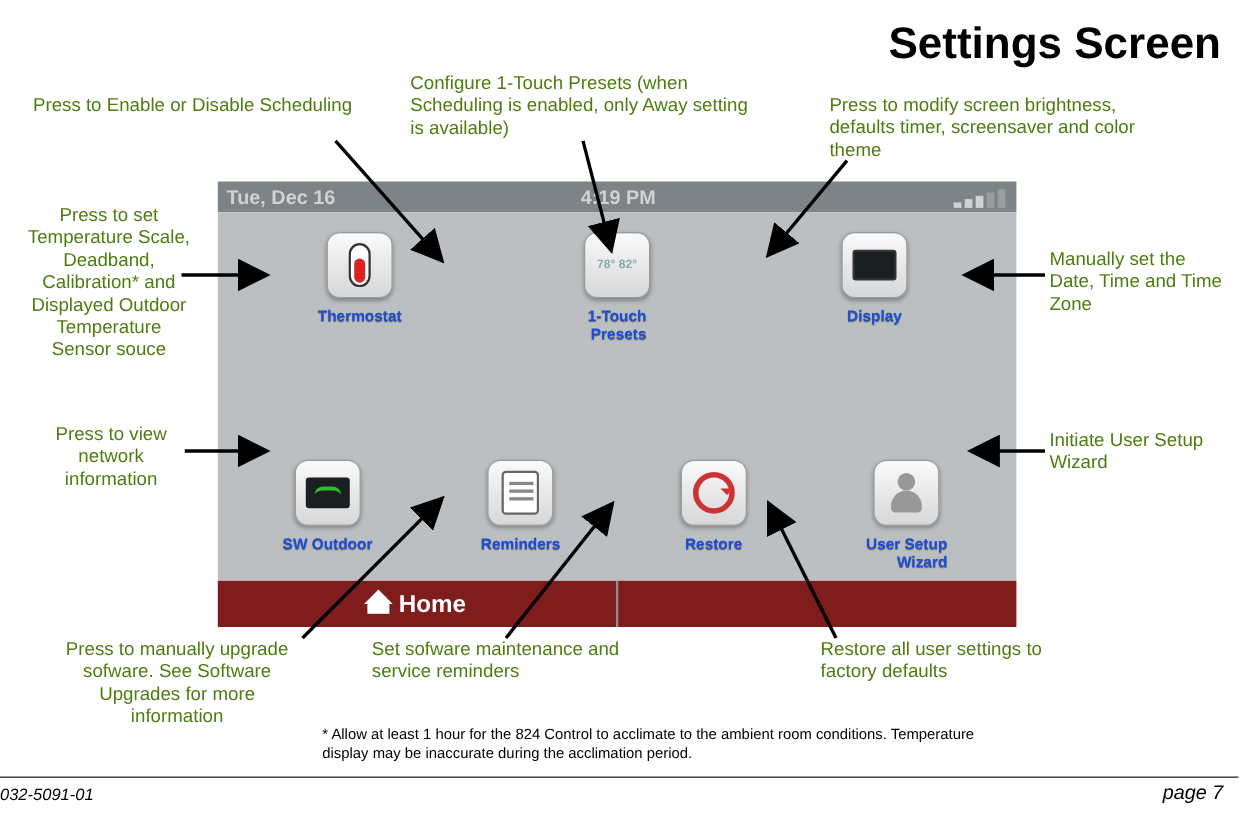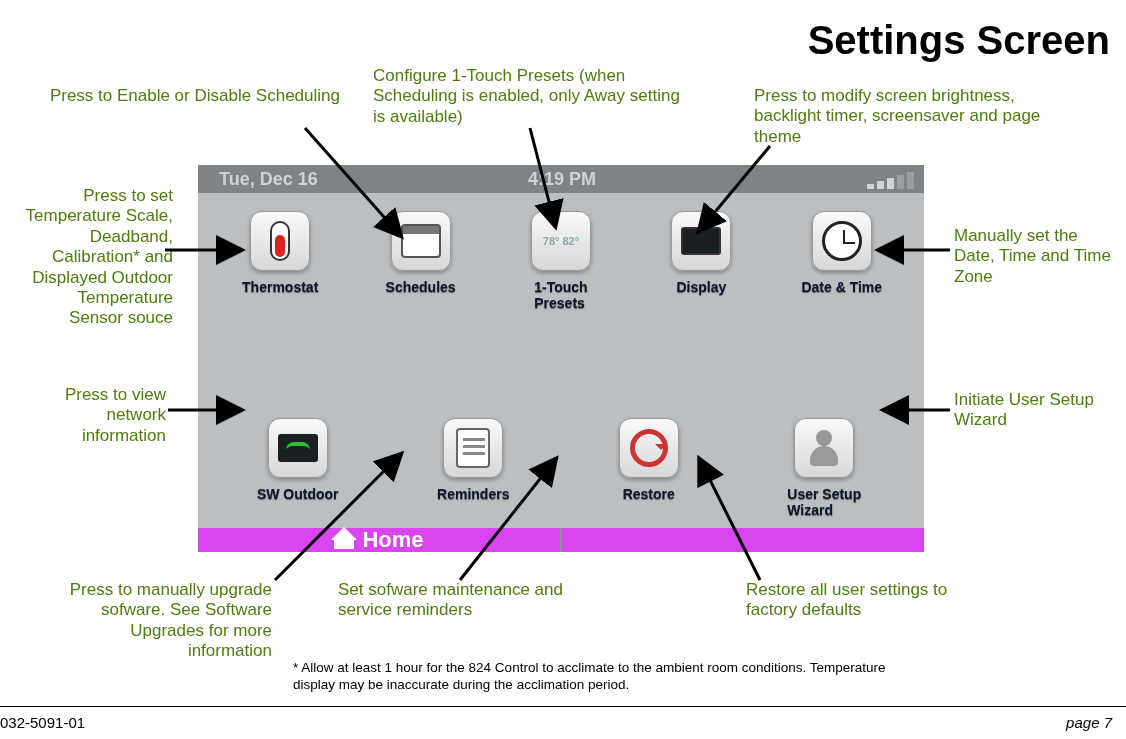--- a/index.html
+++ b/index.html
@@ -1,37 +1,37 @@
 <!DOCTYPE html>
 <html><head>
 <meta charset="utf-8">
 <style>
   *{box-sizing:border-box;margin:0;padding:0}
   body{width:1126px;height:739px;background:#fff;font-family:"Segoe UI",Arial,sans-serif;position:relative;overflow:hidden;color:#000}
   .title{position:absolute;right:16px;top:18px;font-size:40px;font-weight:700;color:#000000}
   .screen{position:absolute;left:198px;top:165px;width:726px;height:405px}
   .statusbar{height:28px;background:#7d8386;display:flex;align-items:center;color:#cfd3d5;font-weight:700;font-size:18px}
-  .statusbar .date{margin-left:21px}
+  .statusbar .date{margin-left:8px}
   .statusbar .time{position:absolute;left:330px}
   .sig{position:absolute;right:10px;top:7px;display:flex;align-items:flex-end;gap:3px}
   .sig span{width:7px;background:#cfd3d5;display:block}
   .body{height:335px;background:#bbbfc1;padding:18px 12px 10px;display:flex;flex-direction:column;justify-content:space-between}
   .row{display:flex;justify-content:space-around}
   .tile{width:128px;display:flex;flex-direction:column;align-items:center;cursor:pointer}
   .iconbox{width:60px;height:60px;border-radius:12px;background:linear-gradient(#fafafa,#d7d7d7);border:1px solid #999;box-shadow:0 2px 4px rgba(0,0,0,.3);display:flex;align-items:center;justify-content:center;position:relative}
-  .tile-label{margin-top:8px;font-size:14px;font-weight:700;color:#0f172a;text-align:left;text-shadow:0 1px 1px rgba(0,0,0,.5);line-height:1.15}
-  .navbar{height:24px;background:#d946ef;display:flex}
+  .tile-label{margin-top:8px;font-size:14px;font-weight:700;color:#1d4ed8;text-align:right;text-shadow:0 1px 1px rgba(0,0,0,.5);line-height:1.15}
+  .navbar{height:42px;background:#7f1d1d;display:flex}
   .navbtn{flex:1;display:flex;align-items:center;justify-content:center;font-size:22px;font-weight:700;color:#fff;cursor:pointer;border-right:2px solid #8a8f91}
   .navbtn:last-child{border-right:none}
   .callout{position:absolute;font-size:17px;line-height:1.2;color:#4d7c0f}
-  .callout.right{text-align:right}
+  .callout.right{text-align:center}
   svg.arrow{position:absolute;overflow:visible}
   .footnote{position:absolute;left:293px;top:660px;width:614px;font-size:13.5px;line-height:1.25}
-  .docnum{position:absolute;left:0;bottom:8px;font-size:15px}
-  .pagenum{position:absolute;right:14px;bottom:8px;font-style:italic;font-size:15px}
+  .docnum{position:absolute;left:0;bottom:8px;font-style:italic;font-size:15px}
+  .pagenum{position:absolute;right:14px;bottom:8px;font-style:italic;font-size:18px}
   .hr{position:absolute;left:0;bottom:32px;width:1126px;height:1px;background:#000}
   
   .thermo{width:20px;height:40px;background:linear-gradient(#fff,#fff);border:2px solid #333;border-radius:10px;position:relative}
   .thermo:after{content:"";position:absolute;left:3px;bottom:2px;width:10px;height:22px;background:#d22;border-radius:6px}
   .calendar{width:40px;height:34px;border:2px solid #555;background:#fff;border-radius:4px;position:relative}
   .calendar:before{content:"";position:absolute;left:0;top:0;right:0;height:8px;background:#777}
   .presets{font-size:11px;font-weight:700;color:#8aa}
   .disp{width:40px;height:28px;background:#1a1f22;border-radius:3px;border:2px solid #333}
   .clock{width:40px;height:40px;border:3px solid #222;border-radius:50%;position:relative;background:#fff}
   .clock:before{content:"";position:absolute;left:18px;top:6px;width:2px;height:14px;background:#222}
@@ -72,42 +72,30 @@
   <div class="body">
     <div class="row">
       <div class="tile">
         <div class="iconbox">
             <div class="thermo"></div>
           </div>
         <div class="tile-label">Thermostat</div>
       </div>
       <div class="tile">
         <div class="iconbox">
-            <div class="calendar"></div>
-          </div>
-        <div class="tile-label">Schedules</div>
-      </div>
-      <div class="tile">
-        <div class="iconbox">
             <span class="presets">78°   82°</span>
           </div>
         <div class="tile-label" style="white-space:pre">1-Touch
 Presets</div>
       </div>
       <div class="tile">
         <div class="iconbox">
             <div class="disp"></div>
           </div>
         <div class="tile-label">Display</div>
-      </div>
-      <div class="tile">
-        <div class="iconbox">
-            <div class="clock"></div>
-          </div>
-        <div class="tile-label">Date &amp; Time</div>
       </div>
     </div>
     <div class="row">
       <div class="tile">
         <div class="iconbox">
             <div class="swup"></div>
           </div>
         <div class="tile-label">SW Outdoor</div>
       </div>
       <div class="tile">
@@ -135,21 +123,21 @@
     <div class="navbtn">
       <span class="home-ico"></span>
       <span>Home</span>
     </div>
     <div class="navbtn"></div>
   </div>
 </div>
 
 <div class="callout right" style="left:10px;top:86px;width:330px">Press to Enable or Disable Scheduling</div>
 <div class="callout" style="left:373px;top:66px;width:320px">Configure 1-Touch Presets (when Scheduling is enabled, only Away setting is available)</div>
-<div class="callout" style="left:754px;top:86px;width:320px">Press to modify screen brightness, backlight timer, screensaver and page theme</div>
+<div class="callout" style="left:754px;top:86px;width:320px">Press to modify screen brightness, defaults timer, screensaver and color theme</div>
 <div class="callout right" style="left:25px;top:186px;width:148px">Press to set Temperature Scale, Deadband, Calibration* and Displayed Outdoor Temperature Sensor souce</div>
 <div class="callout" style="left:954px;top:226px;width:160px">Manually set the Date, Time and Time Zone</div>
 <div class="callout right" style="left:36px;top:385px;width:130px">Press to view network information</div>
 <div class="callout" style="left:954px;top:390px;width:160px">Initiate User Setup Wizard</div>
 <div class="callout right" style="left:50px;top:580px;width:222px">Press to manually upgrade sofware. See Software Upgrades for more information</div>
 <div class="callout" style="left:338px;top:580px;width:230px">Set sofware maintenance and service reminders</div>
 <div class="callout" style="left:746px;top:580px;width:250px">Restore all user settings to factory defaults</div>
 
 <svg class="arrow" style="left:0;top:0" width="1126" height="739">
   <defs>

